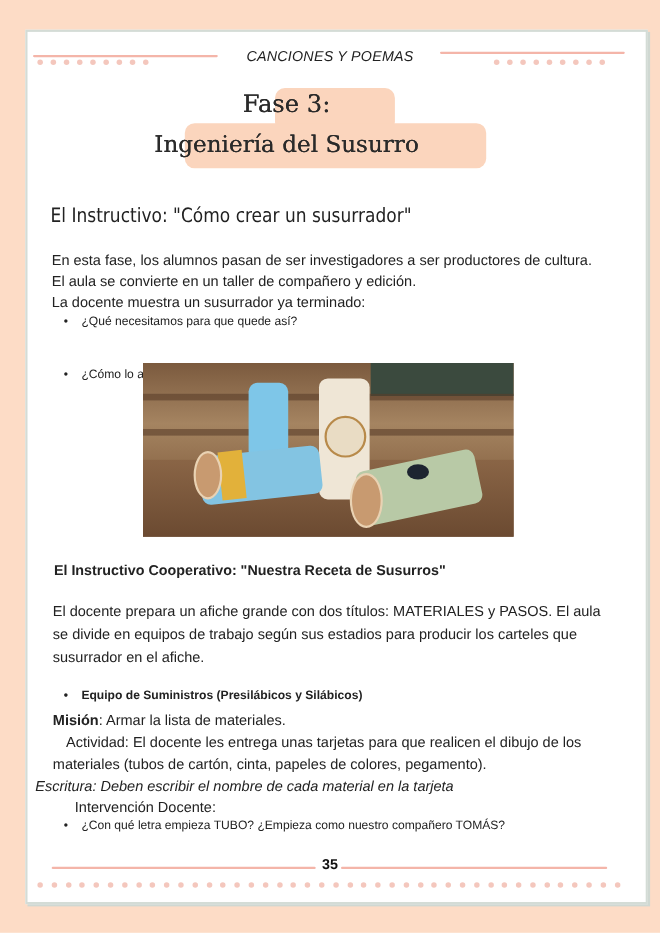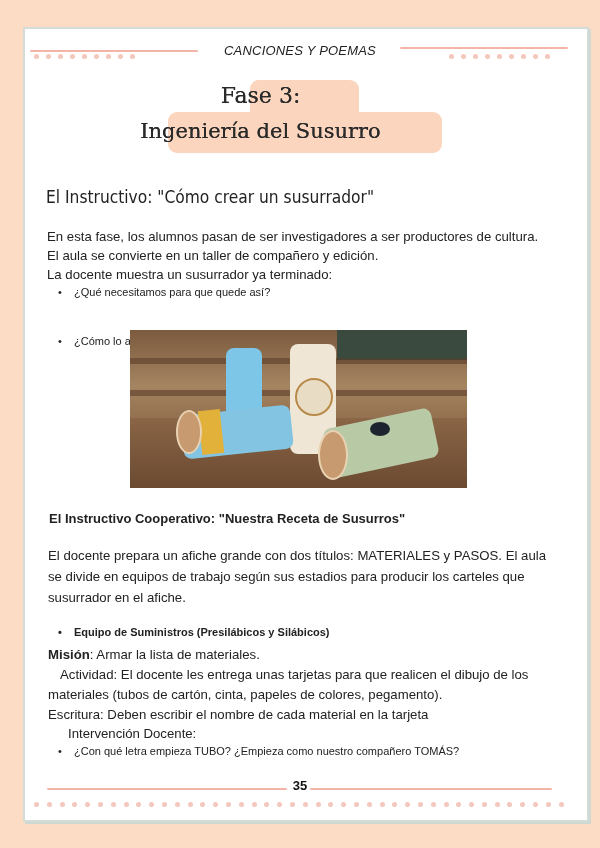--- a/index.html
+++ b/index.html
@@ -120,21 +120,21 @@
 <div class="text" style="top:546px; left:48px;">El docente prepara un afiche grande con dos títulos: MATERIALES y PASOS. El aula</div>
 <div class="text" style="top:567px; left:48px;">se divide en equipos de trabajo según sus estadios para producir los carteles que</div>
 <div class="text" style="top:588px; left:48px;">susurrador en el afiche.</div>
 
 <div class="bullet" style="top:626px; font-weight:bold;"><span>Equipo de Suministros (Presilábicos y Silábicos)</span></div>
 <div class="text" style="top:645px; left:48px;">
   <b>Misión</b><span>: Armar la lista de materiales.</span>
 </div>
 <div class="text" style="top:665px; left:60px;">Actividad: El docente les entrega unas tarjetas para que realicen el dibujo de los</div>
 <div class="text" style="top:685px; left:48px;">materiales (tubos de cartón, cinta, papeles de colores, pegamento).</div>
-<div class="text" style="top:705px; left:48px;">Escritura: Deben escribir el nombre de cada material en la tarjeta</div>
+<div class="text" style="top:705px; left:32px;font-style:italic;">Escritura: Deben escribir el nombre de cada material en la tarjeta</div>
 <div class="text" style="top:724px; left:48px;margin-left:20px;">Intervención Docente:</div>
 <div class="bullet" style="top:745px;"><span>¿Con qué letra empieza TUBO? ¿Empieza como nuestro compañero TOMÁS?</span></div>
 
 <div class="line" style="left:47px; top:788px; width:240px;"></div>
 <div class="line" style="left:310px; top:788px; width:242px;"></div>
 <div class="pagenum">35</div>
 <div class="dots" style="left:34px; top:802px; gap:7.8px;">
   <span></span>
     <span></span>
     <span></span>

